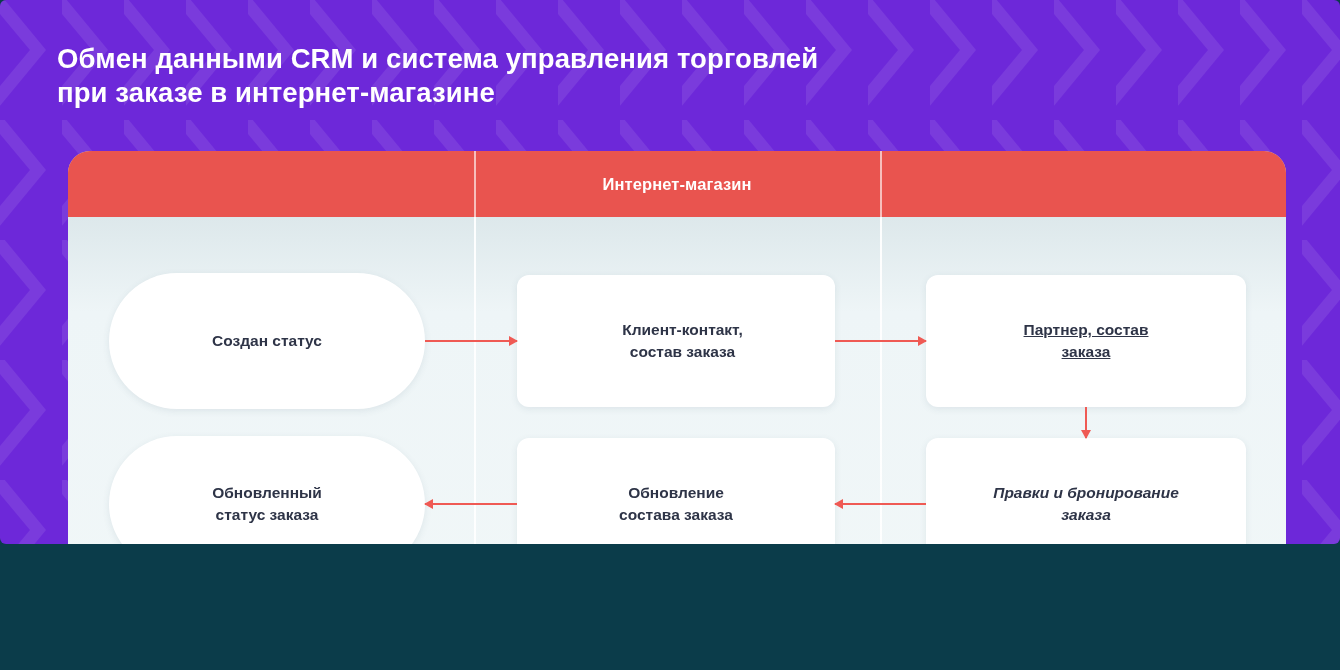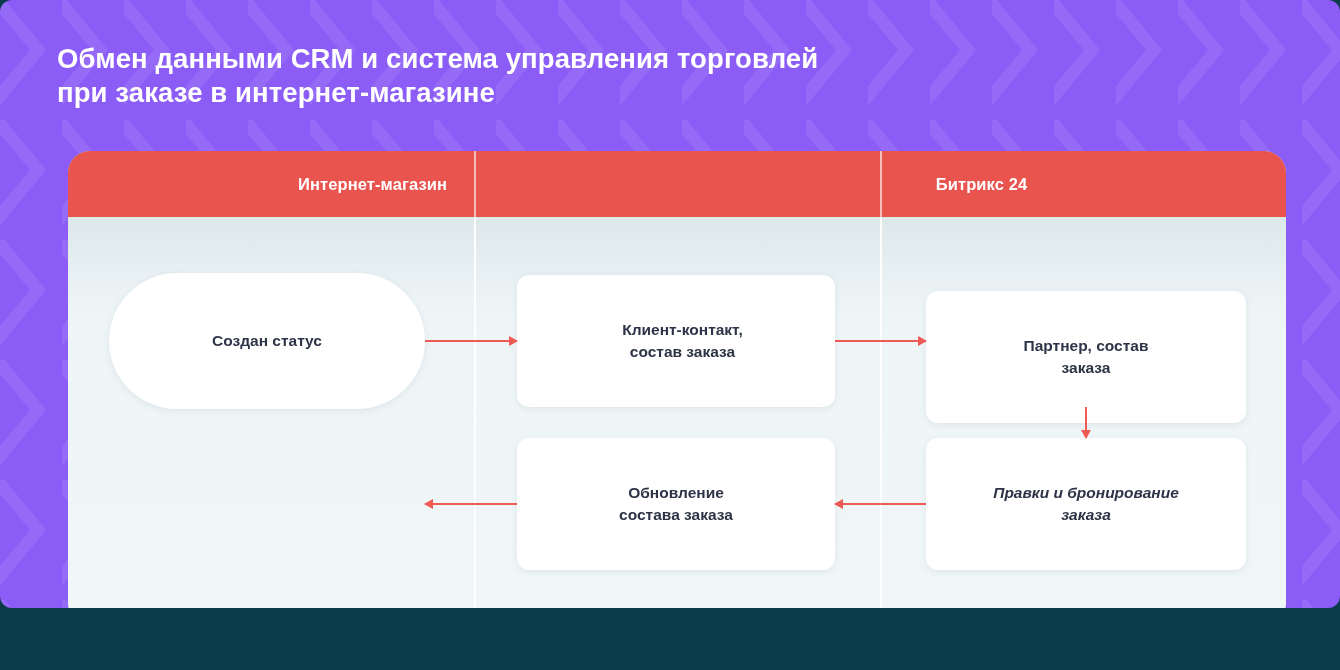--- a/index.html
+++ b/index.html
@@ -4,23 +4,23 @@
 <style>
   html,body{margin:0;padding:0;}
   body{
     width:1340px;height:670px;
     background:#0b3c4a;
     font-family:"Liberation Sans","DejaVu Sans",sans-serif;
     overflow:hidden;
   }
   #stage{
     position:relative;
-    width:1340px;height:608px;
-    background:#8b5cf6;
-    border-radius:12px;
+    width:1340px;height:544px;
+    background:#6d28d9;
+    border-radius:6px;
     overflow:hidden;
   }
   
   #chevrons{
     position:absolute;inset:0;
     width:1340px;height:670px;
     pointer-events:none;
   }
   
   #title{
@@ -121,34 +121,35 @@
     <rect x="0" y="0" width="1340" height="670" fill="url(#chev)"></rect>
   </svg>
 
   <div id="title">Обмен данными CRM и система управления торговлей
 при заказе в интернет-магазине</div>
 
   <div id="panel">
 
     <div id="panel-header">
       <div class="hcell">Интернет-магазин</div>
-      <div class="hcell">Битрикс 24</div>
     </div>
 
     <div class="vdiv" id="vdiv1"></div>
     <div class="vdiv" id="vdiv2"></div>
 
     <div class="node pill" style="left:41px;top:122px;width:316px;height:136px;">Создан статус</div>
 
     <div class="node rect" style="left:449px;top:124px;width:318px;height:132px;padding-left:27px;">Клиент-контакт,
 состав заказа</div>
 
-    <div class="node rect" style="left:858px;top:140px;width:320px;height:132px;">Партнер, состав
+    <div class="node rect" style="left:858px;top:124px;width:320px;height:132px;text-decoration:underline;">Партнер, состав
 заказа</div>
 
+    <div class="node pill" style="left:41px;top:285px;width:316px;height:136px;">Обновленный
+статус заказа</div>
 
     <div class="node rect" style="left:449px;top:287px;width:318px;height:132px;">Обновление
 состава заказа</div>
 
     <div class="node rect" style="left:858px;top:287px;width:320px;height:132px;font-style:italic;">Правки и бронирование
 заказа</div>
 
     <div class="arrow-h right" style="left:357px;top:189px;width:92px;">
       <span class="head"></span>
     </div>

